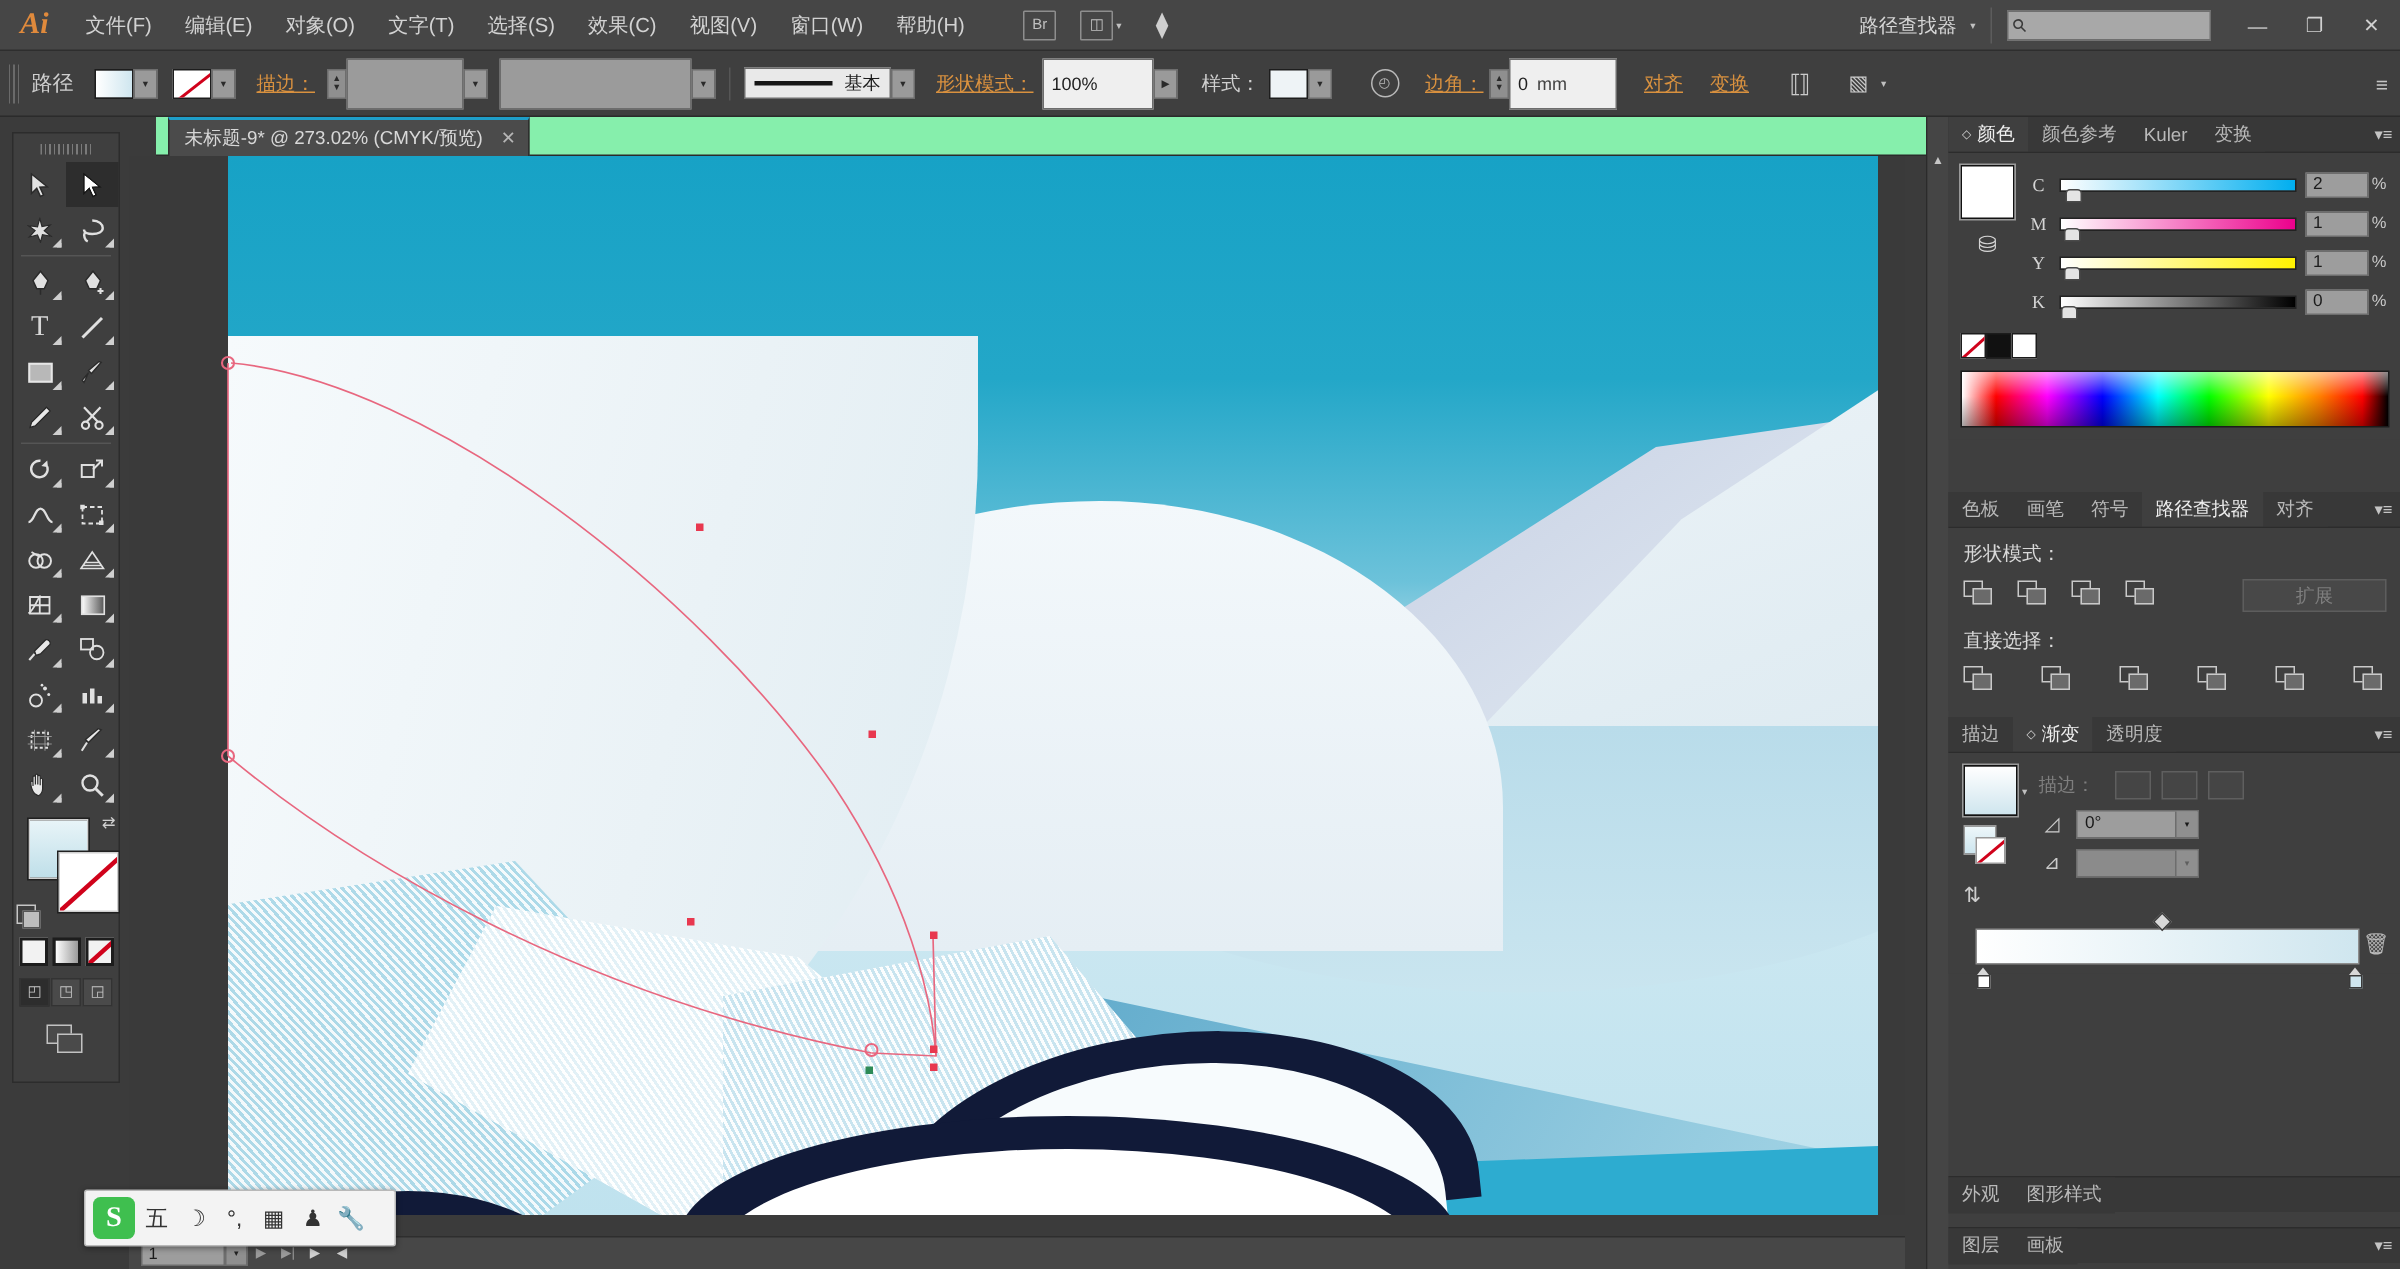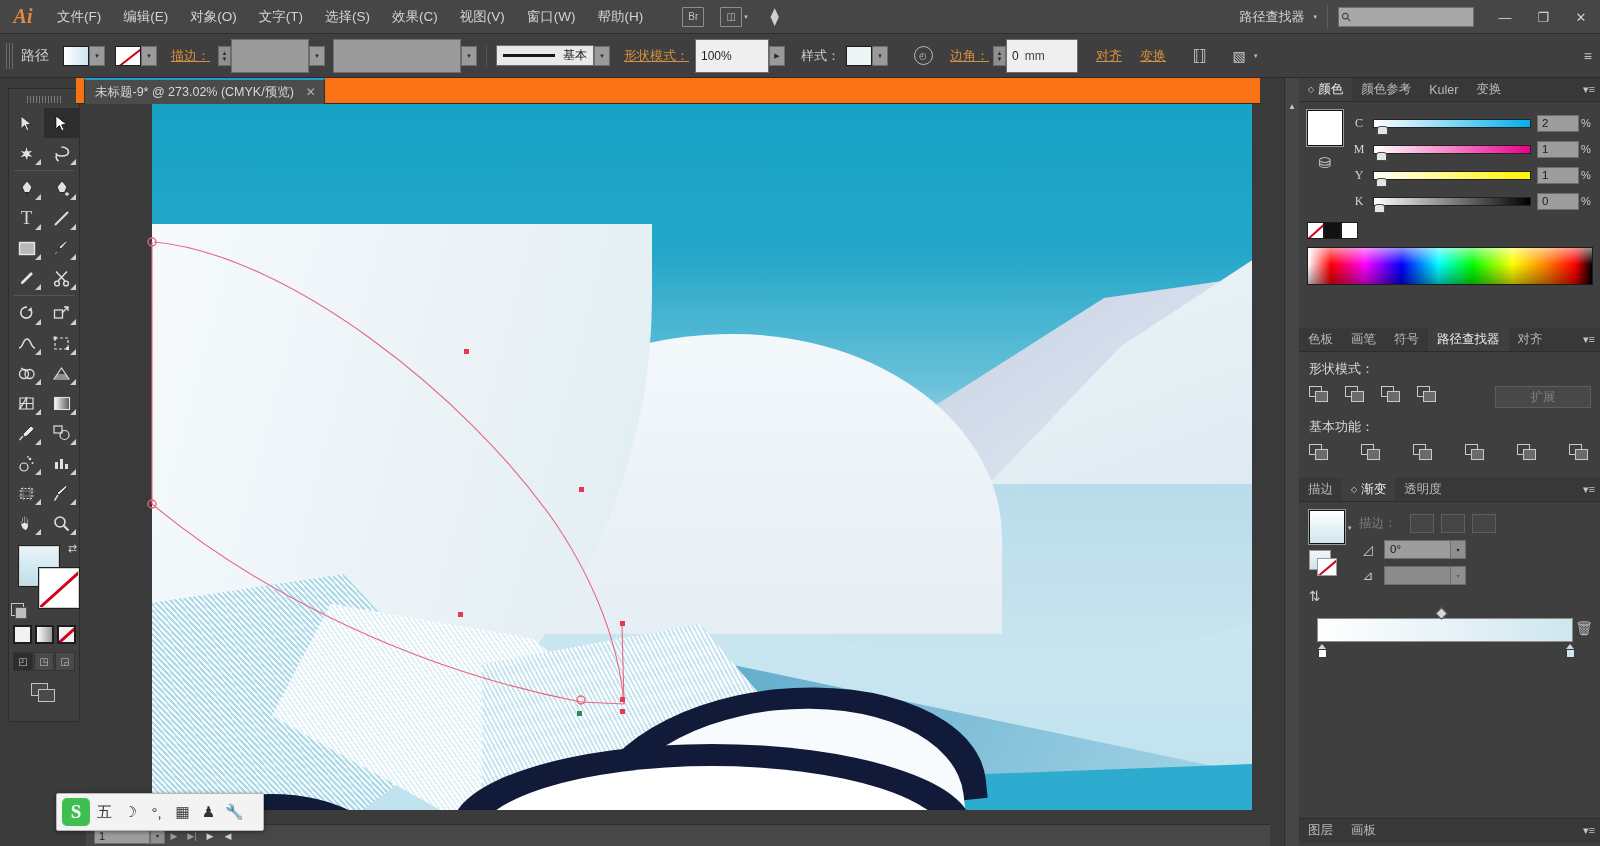--- a/index.html
+++ b/index.html
@@ -181,22 +181,22 @@
     width:26px; height:20px; position:relative;
   }
   .tb-bottom .stack i {
     position:absolute; width:17px; height:13px; border:1px solid #c2c2c2; background:#4a4a4a;
   }
   .tb-bottom .stack i:nth-child(1){ left:0; top:0; }
   .tb-bottom .stack i:nth-child(2){ left:7px; top:6px; }
 
   
   .doctab-strip {
-    position:absolute; left:76px; top:78px; width:1184px; height:26px;
-    background:#f97316; border-bottom:1px solid #2b2b2b;
+    position:absolute; left:104px; top:78px; width:1184px; height:26px;
+    background:#86efac; border-bottom:1px solid #2b2b2b;
   }
   .doctab {
     position:absolute; left:8px; top:0; height:26px;
     background:#4b4b4b; border:1px solid #2e2e2e; border-bottom:none;
     display:flex; align-items:center; padding:0 8px 0 10px; gap:12px;
     font-size:12.5px; color:#d8d8d8; border-top:2px solid #1e9ec9;
   }
   .doctab .x { font-size:12px; color:#b5b5b5; }
 
   
@@ -395,21 +395,21 @@
     position:relative;
   }
   .spectrum:after {
     content:""; position:absolute; left:0; top:0; width:100%; height:100%;
     background:linear-gradient(to bottom,rgba(255,255,255,.55),rgba(255,255,255,0) 45%,rgba(0,0,0,.35));
   }
 
   
   .pf-body { padding:8px 10px 10px 10px; }
   .pf-head { font-size:13px; color:#d8d8d8; margin-bottom:8px; }
-  .pf-row { display:flex; gap:14px; margin-bottom:10px; }
+  .pf-row { display:flex; align-items:center; gap:14px; margin-bottom:10px; }
   .pf-btn {
     width:22px; height:20px; position:relative; color:#cdcdcd;
   }
   .pf-btn i {
     position:absolute; width:13px; height:11px; border:1.4px solid #c9c9c9;
   }
   .pf-btn i:nth-child(1) { left:0; top:0; }
   .pf-btn i:nth-child(2) { left:6px; top:5px; background:#6a6a6a; }
   .pf-expand {
     margin-left:auto; width:96px; height:22px; background:#484848;
@@ -980,21 +980,21 @@
           <div class="pf-btn">
               <i></i>
               <i></i>
             </div>
           <div class="pf-btn">
               <i></i>
               <i></i>
             </div>
           <div class="pf-expand">扩展</div>
         </div>
-        <div class="pf-head" style="margin-top:4px;">基本功能：</div>
+        <div class="pf-head" style="margin-top:4px;">直接选择：</div>
         <div class="pf-row2">
           <div class="pf-btn">
               <i></i>
               <i></i>
             </div>
           <div class="pf-btn">
               <i></i>
               <i></i>
             </div>
           <div class="pf-btn">
@@ -1074,20 +1074,24 @@
           </div>
           <div class="stop" style="left:256px;">
             <span class="tri"></span>
               <span class="box" style="background:#cfe6ef;"></span>
           </div>
         </div>
 
       </div>
     </div>
 
+    <div class="collapsed-tabs" style="top:706px;">
+      <div class="ptab">外观</div>
+      <div class="ptab">图形样式</div>
+    </div>
     <div class="collapsed-tabs" style="top:740px;position:absolute;">
       <div class="ptab">图层</div>
       <div class="ptab">画板</div>
       <span class="panel-menu">▾≡</span>
     </div>
 
   </div>
 
   <div class="ime">
     <div class="ime-logo">S</div>

